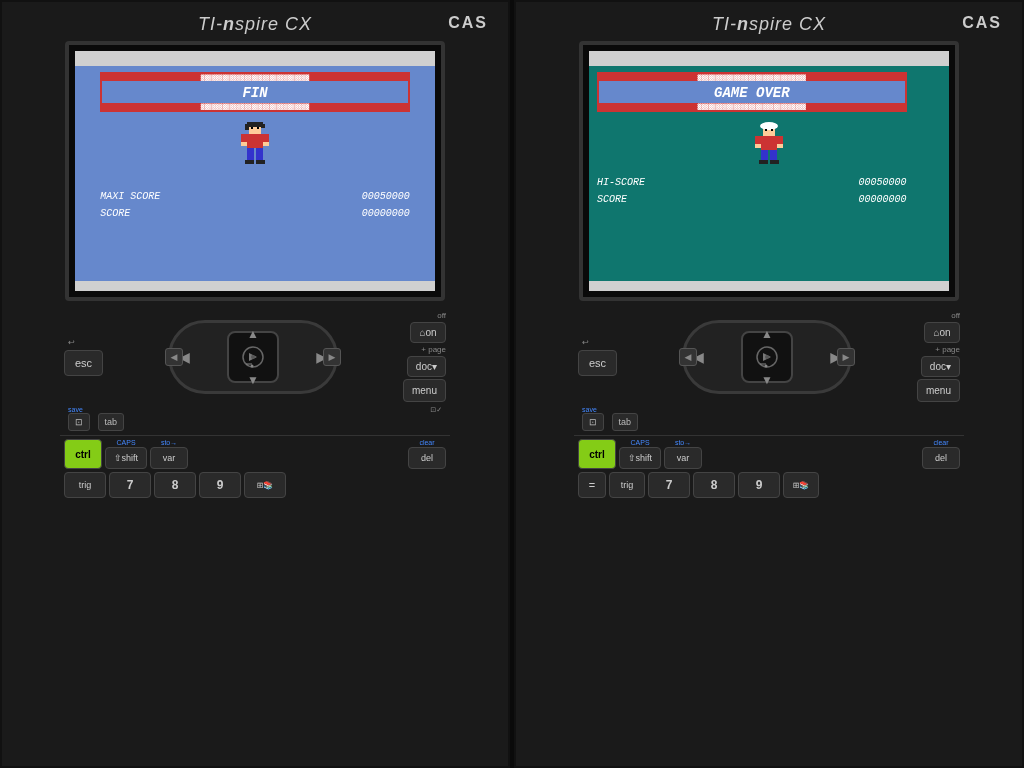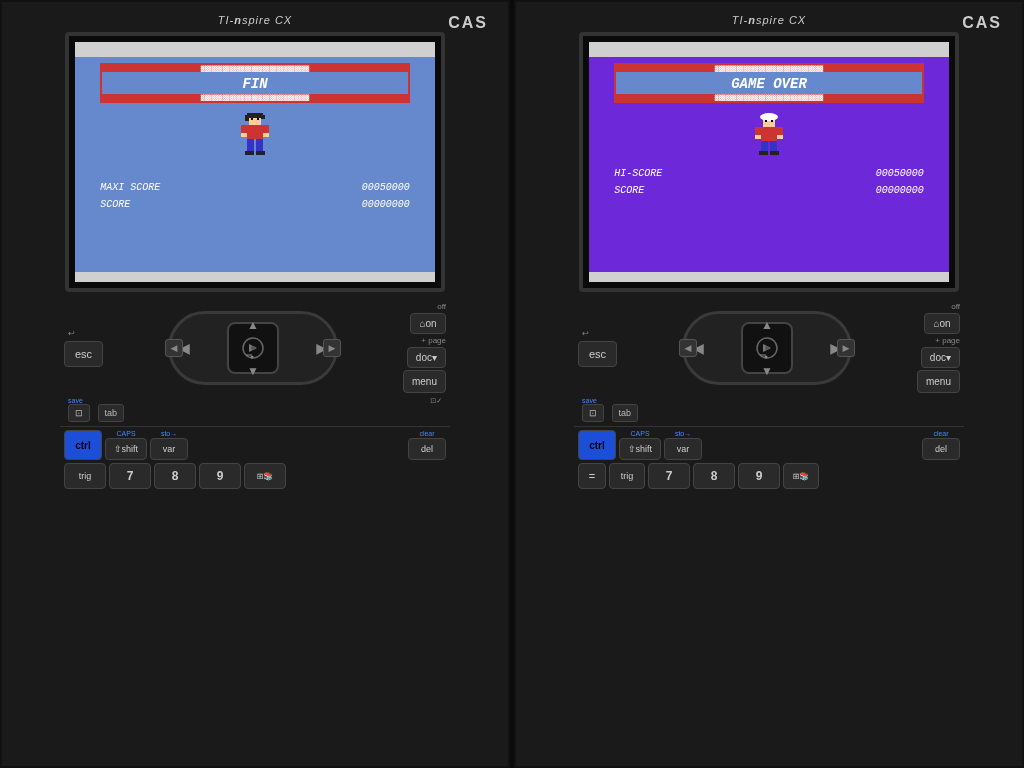--- a/index.html
+++ b/index.html
@@ -38,21 +38,21 @@
       width: 100%;
       display: flex;
       justify-content: center;
       align-items: baseline;
       padding: 4px 0 6px 0;
       position: relative;
     }
 
     .calc-brand {
       color: #ccc;
-      font-size: 11px;
+      font-size: 18px;
       font-weight: 300;
       letter-spacing: 1px;
       font-style: italic;
     }
 
     .calc-brand span.bold {
       font-weight: 700;
       font-style: italic;
       color: #ccc;
     }
@@ -91,21 +91,21 @@
       border: 1px solid #444;
       border-radius: 4px;
       padding: 5px 8px;
       font-size: 10px;
       cursor: pointer;
       text-align: center;
       min-width: 36px;
     }
 
     .key.ctrl-key {
-      background: #1d4ed8;
+      background: #84cc16;
       color: #000;
       font-weight: bold;
     }
 
     
     .screen-top-white {
       position: absolute;
       top: 0;
       left: 0;
       right: 0;
@@ -325,21 +325,21 @@
         TI-<span class="bold">n</span>spire CX
       </span>
       <span class="calc-cas">CAS</span>
     </div>
 
     <div class="screen-bezel">
       <div class="screen">
         <div class="screen-inner">
           <div class="screen-top-white"></div>
 
-          <div style="position:absolute;top:15px;left:0;right:0;bottom:10px;background:#6d28d9;display:flex;flex-direction:column;align-items:center;padding:6px 8px;">
+          <div style="position:absolute;top:15px;left:0;right:0;bottom:10px;background:#0f766e;display:flex;flex-direction:column;padding:6px 8px;">
 
             <div style="border:2px solid #cc3333;width:90%;margin-bottom:4px;">
               <div style="background:#cc3333;height:7px;width:100%;overflow:hidden;display:flex;justify-content:center;">
                 <span style="color:#fff;font-size:6px;letter-spacing:0px;font-family:monospace;">▓▓▓▓▓▓▓▓▓▓▓▓▓▓▓▓▓▓▓▓▓▓▓▓▓▓▓▓▓▓</span>
               </div>
               <div style="background:#6688cc;text-align:center;padding:2px 0;">
                 <span style="color:#fff;font-size:14px;font-weight:bold;font-family:'Courier New',monospace;">GAME OVER</span>
               </div>
               <div style="background:#cc3333;height:7px;width:100%;overflow:hidden;display:flex;justify-content:center;">
                 <span style="color:#fff;font-size:6px;letter-spacing:0px;font-family:monospace;">▓▓▓▓▓▓▓▓▓▓▓▓▓▓▓▓▓▓▓▓▓▓▓▓▓▓▓▓▓▓</span>

